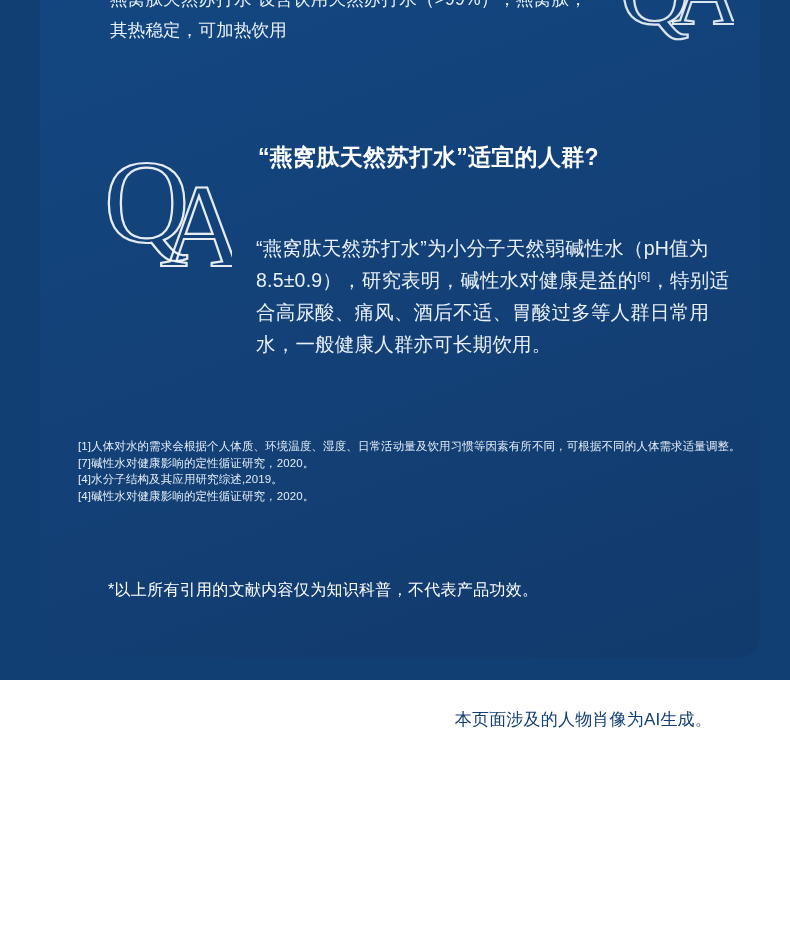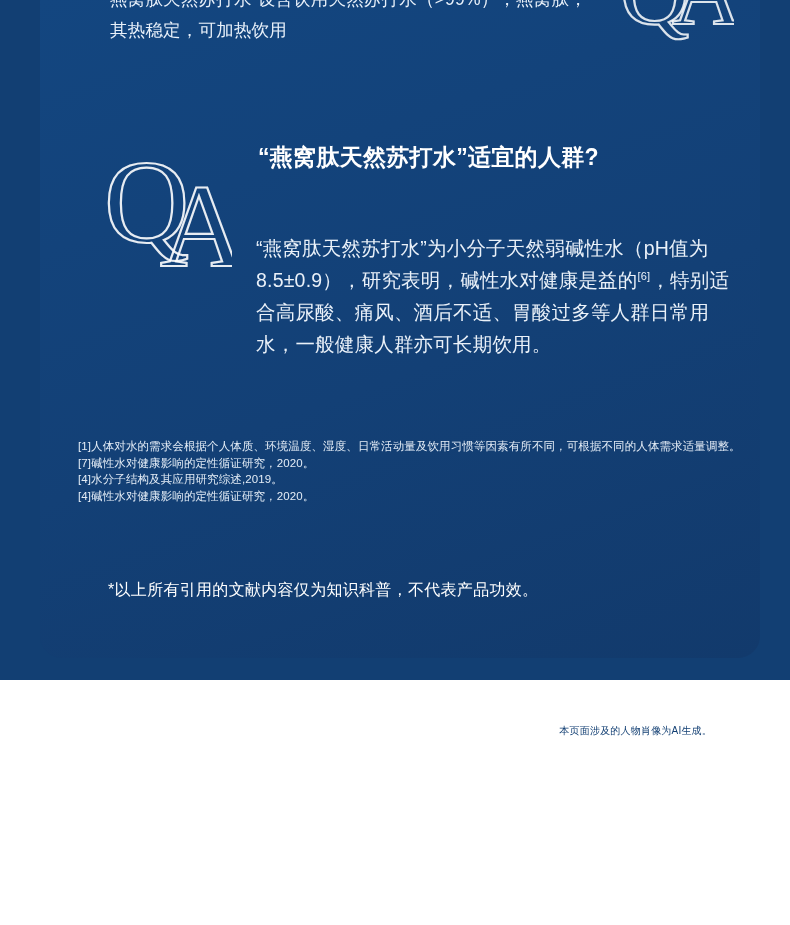--- a/index.html
+++ b/index.html
@@ -124,23 +124,23 @@
     color: #ffffff;
     font-size: 16px;
     letter-spacing: 0.3px;
     margin-left: 28px;
   }
 
   
   #ai-footnote {
     position: absolute;
     right: 78px;
-    top: 724px;
+    top: 708px;
     color: #123f73;
-    font-size: 10px;
+    font-size: 17px;
     letter-spacing: 0.2px;
   }
 </style>
 </head>
 <body>
 
 <div id="page-panel">
   <div id="card">
 
     <div id="top-block">

